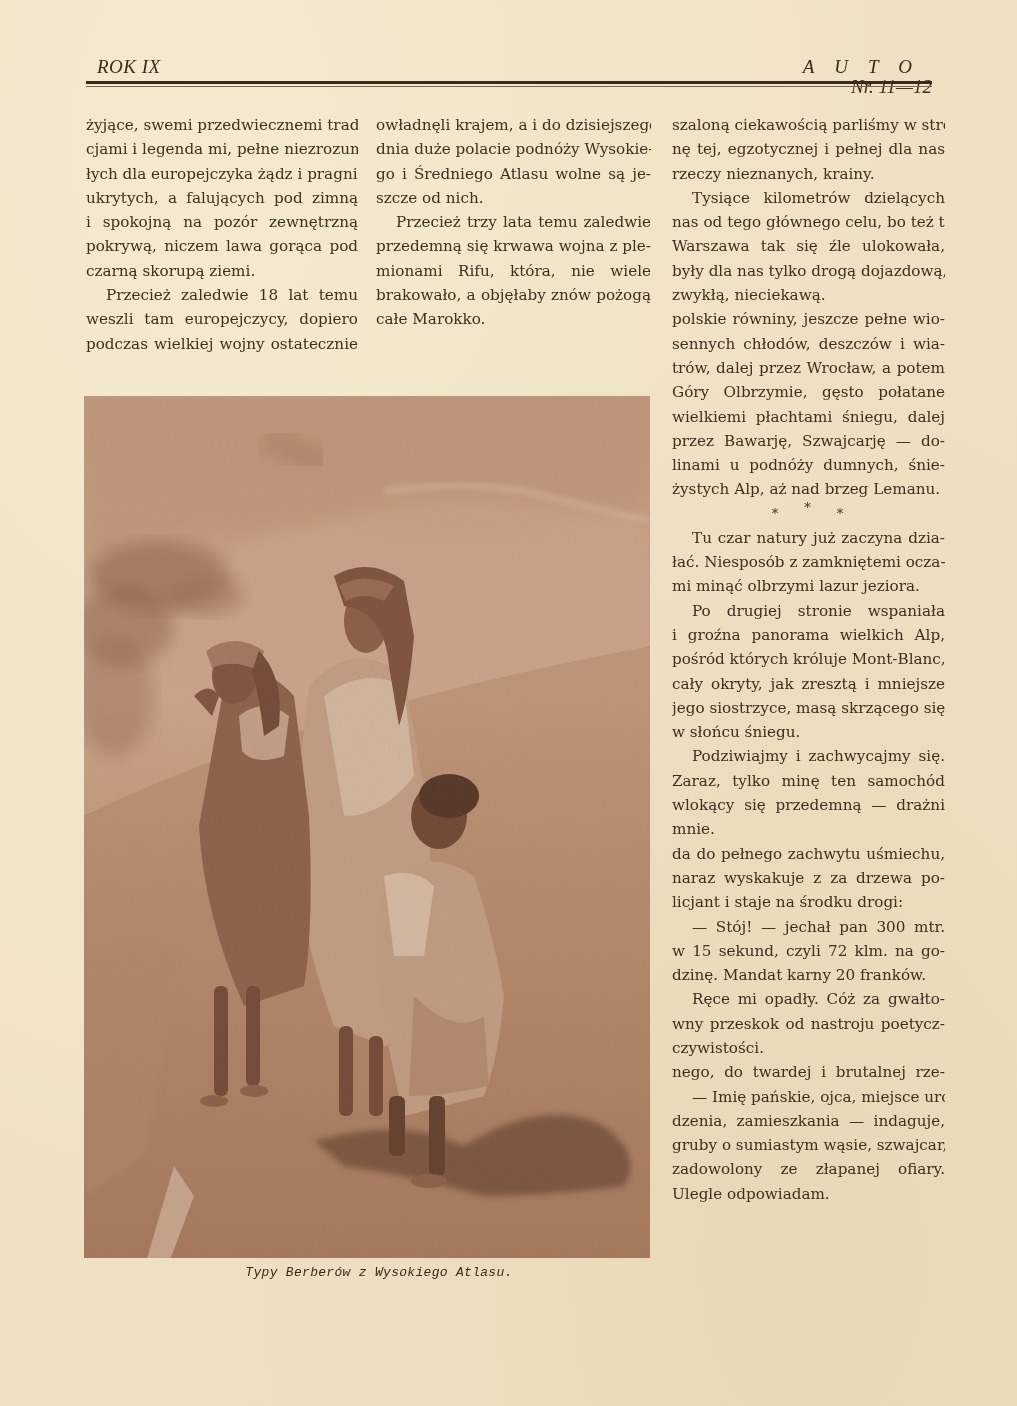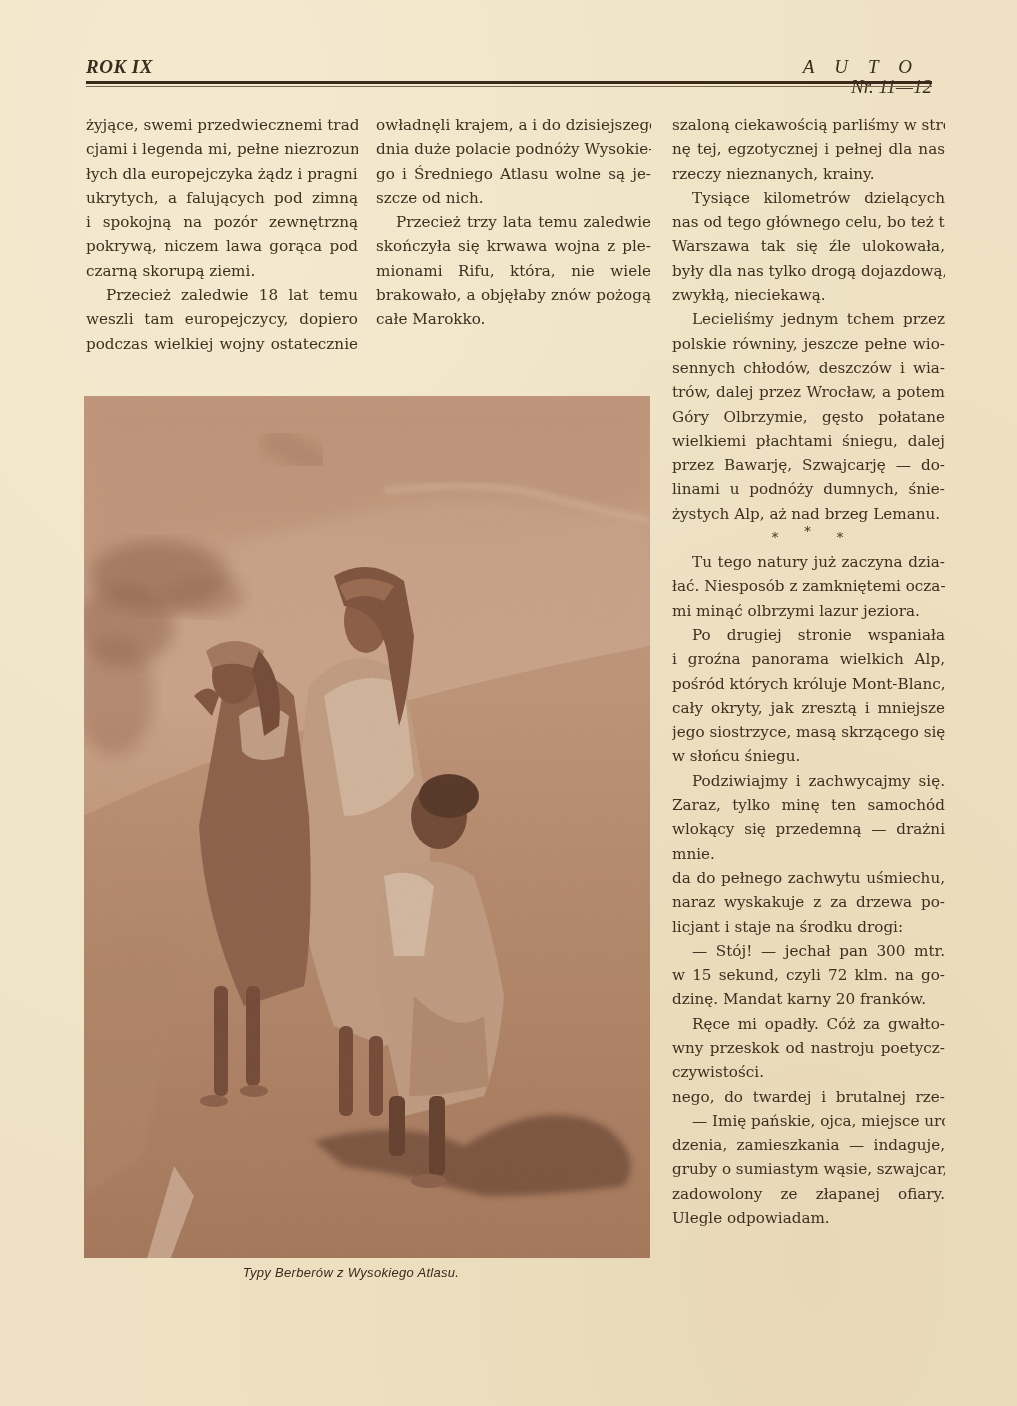--- a/index.html
+++ b/index.html
@@ -15,21 +15,21 @@
     background:
       radial-gradient(ellipse at 20% 10%, rgba(255,248,230,0.35), transparent 60%),
       radial-gradient(ellipse at 80% 90%, rgba(200,170,120,0.18), transparent 60%),
       #efe2c4;
   }
   .header {
     position: absolute; left: 86px; top: 56px; width: 846px; height: 24px;
     font-family: "Liberation Serif", serif; font-style: italic;
     font-size: 19px; color: #3a2c1e;
   }
-  .header .left { position: absolute; left: 0; top: 0; letter-spacing: 0.5px; font-weight: bold; }
+  .header .left { position: absolute; left: 11px; top: 0; letter-spacing: 0.5px; }
   .header .center { position: absolute; left: 0; right: 0; text-align: right; top: 0; letter-spacing: 20px; padding-left: 20px; }
   .header .right { position: absolute; right: 0; top: 0; margin-top: 20px; }
   .rule-thick { position: absolute; left: 86px; top: 81px; width: 846px; height: 3px; background: #3a2a1c; }
   .rule-thin { position: absolute; left: 86px; top: 86px; width: 846px; height: 1px; background: #7a6650; }
 
   .col {
     position: absolute; font-size: 15.2px; line-height: 24.3px;
     text-align: justify; color: #3e2f20;
   }
   .col .line { display: block; text-align: justify; text-align-last: justify; white-space: nowrap; overflow: hidden; }
@@ -41,22 +41,22 @@
   .stars { display: block; text-align: center; font-size: 13px; line-height: 24px; letter-spacing: 2px; }
   .stars span { display: inline-block; margin: 0 12px; }
 
   .photo {
     position: absolute; left: 84px; top: 396px; width: 566px; height: 862px;
     overflow: hidden;
     background: #b88b6c;
     box-shadow: inset 0 2px 0 #6b4634;
   }
   .caption {
-    position: absolute; left: 68px; top: 1265px; width: 566px; text-align: center;
-    font-family: Liberation Sans, sans-serif; font-style: italic; font-size: 13px; color: #3a2a1c;
+    position: absolute; left: 96px; top: 1265px; width: 566px; text-align: center;
+    font-family: Liberation Mono, monospace; font-style: italic; font-size: 13px; color: #3a2a1c;
     letter-spacing: 0.3px;
   }
 </style>
 </head>
 <body>
 
 <div class="page">
 
   <div class="header">
     <span class="left">ROK IX</span>
@@ -84,53 +84,52 @@
     </div>
   <div class="col" id="col2">
       <div>
         <span class="line">owładnęli krajem, a i do dzisiejszego</span>
         <span class="line">dnia duże polacie podnóży Wysokie-</span>
         <span class="line">go i Średniego Atlasu wolne są je-</span>
         <span class="line last">szcze od nich.</span>
       </div>
       <div>
         <span class="line ind">Przecież trzy lata temu zaledwie</span>
-        <span class="line">skończyła się krwawa wojna z ple-</span>
+        <span class="line">przedemną się krwawa wojna z ple-</span>
         <span class="line">mionami Rifu, która, nie wiele</span>
         <span class="line">brakowało, a objęłaby znów pożogą</span>
         <span class="line last">całe Marokko.</span>
       </div>
     </div>
   <div class="col" id="col3">
       <div>
         <span class="line">szaloną ciekawością parliśmy w stro-</span>
         <span class="line">nę tej, egzotycznej i pełnej dla nas</span>
         <span class="line last">rzeczy nieznanych, krainy.</span>
       </div>
       <div>
         <span class="line ind">Tysiące kilometrów dzielących</span>
         <span class="line">nas od tego głównego celu, bo też ta</span>
         <span class="line">Warszawa tak się źle ulokowała,</span>
         <span class="line">były dla nas tylko drogą dojazdową,</span>
         <span class="line last">zwykłą, nieciekawą.</span>
       </div>
       <div>
-        <span class="line ind">Lecieliśmy jednym tchem przez</span>
         <span class="line">polskie równiny, jeszcze pełne wio-</span>
         <span class="line">sennych chłodów, deszczów i wia-</span>
         <span class="line">trów, dalej przez Wrocław, a potem</span>
         <span class="line">Góry Olbrzymie, gęsto połatane</span>
         <span class="line">wielkiemi płachtami śniegu, dalej</span>
         <span class="line">przez Bawarję, Szwajcarję — do-</span>
         <span class="line">linami u podnóży dumnych, śnie-</span>
         <span class="line last">żystych Alp, aż nad brzeg Lemanu.</span>
       </div>
       <span class="stars"><span>*</span><span style="position: relative; top: -6px;">*</span><span>*</span></span>
       <div>
-        <span class="line ind">Tu tego natury już zaczyna dzia-</span>
+        <span class="line ind">Tu czar natury już zaczyna dzia-</span>
         <span class="line">łać. Niesposób z zamkniętemi ocza-</span>
         <span class="line last">mi minąć olbrzymi lazur jeziora.</span>
       </div>
       <div>
         <span class="line ind">Po drugiej stronie wspaniała</span>
         <span class="line">i groźna panorama wielkich Alp,</span>
         <span class="line">pośród których króluje Mont-Blanc,</span>
         <span class="line">cały okryty, jak zresztą i mniejsze</span>
         <span class="line">jego siostrzyce, masą skrzącego się</span>
         <span class="line last">w słońcu śniegu.</span>

